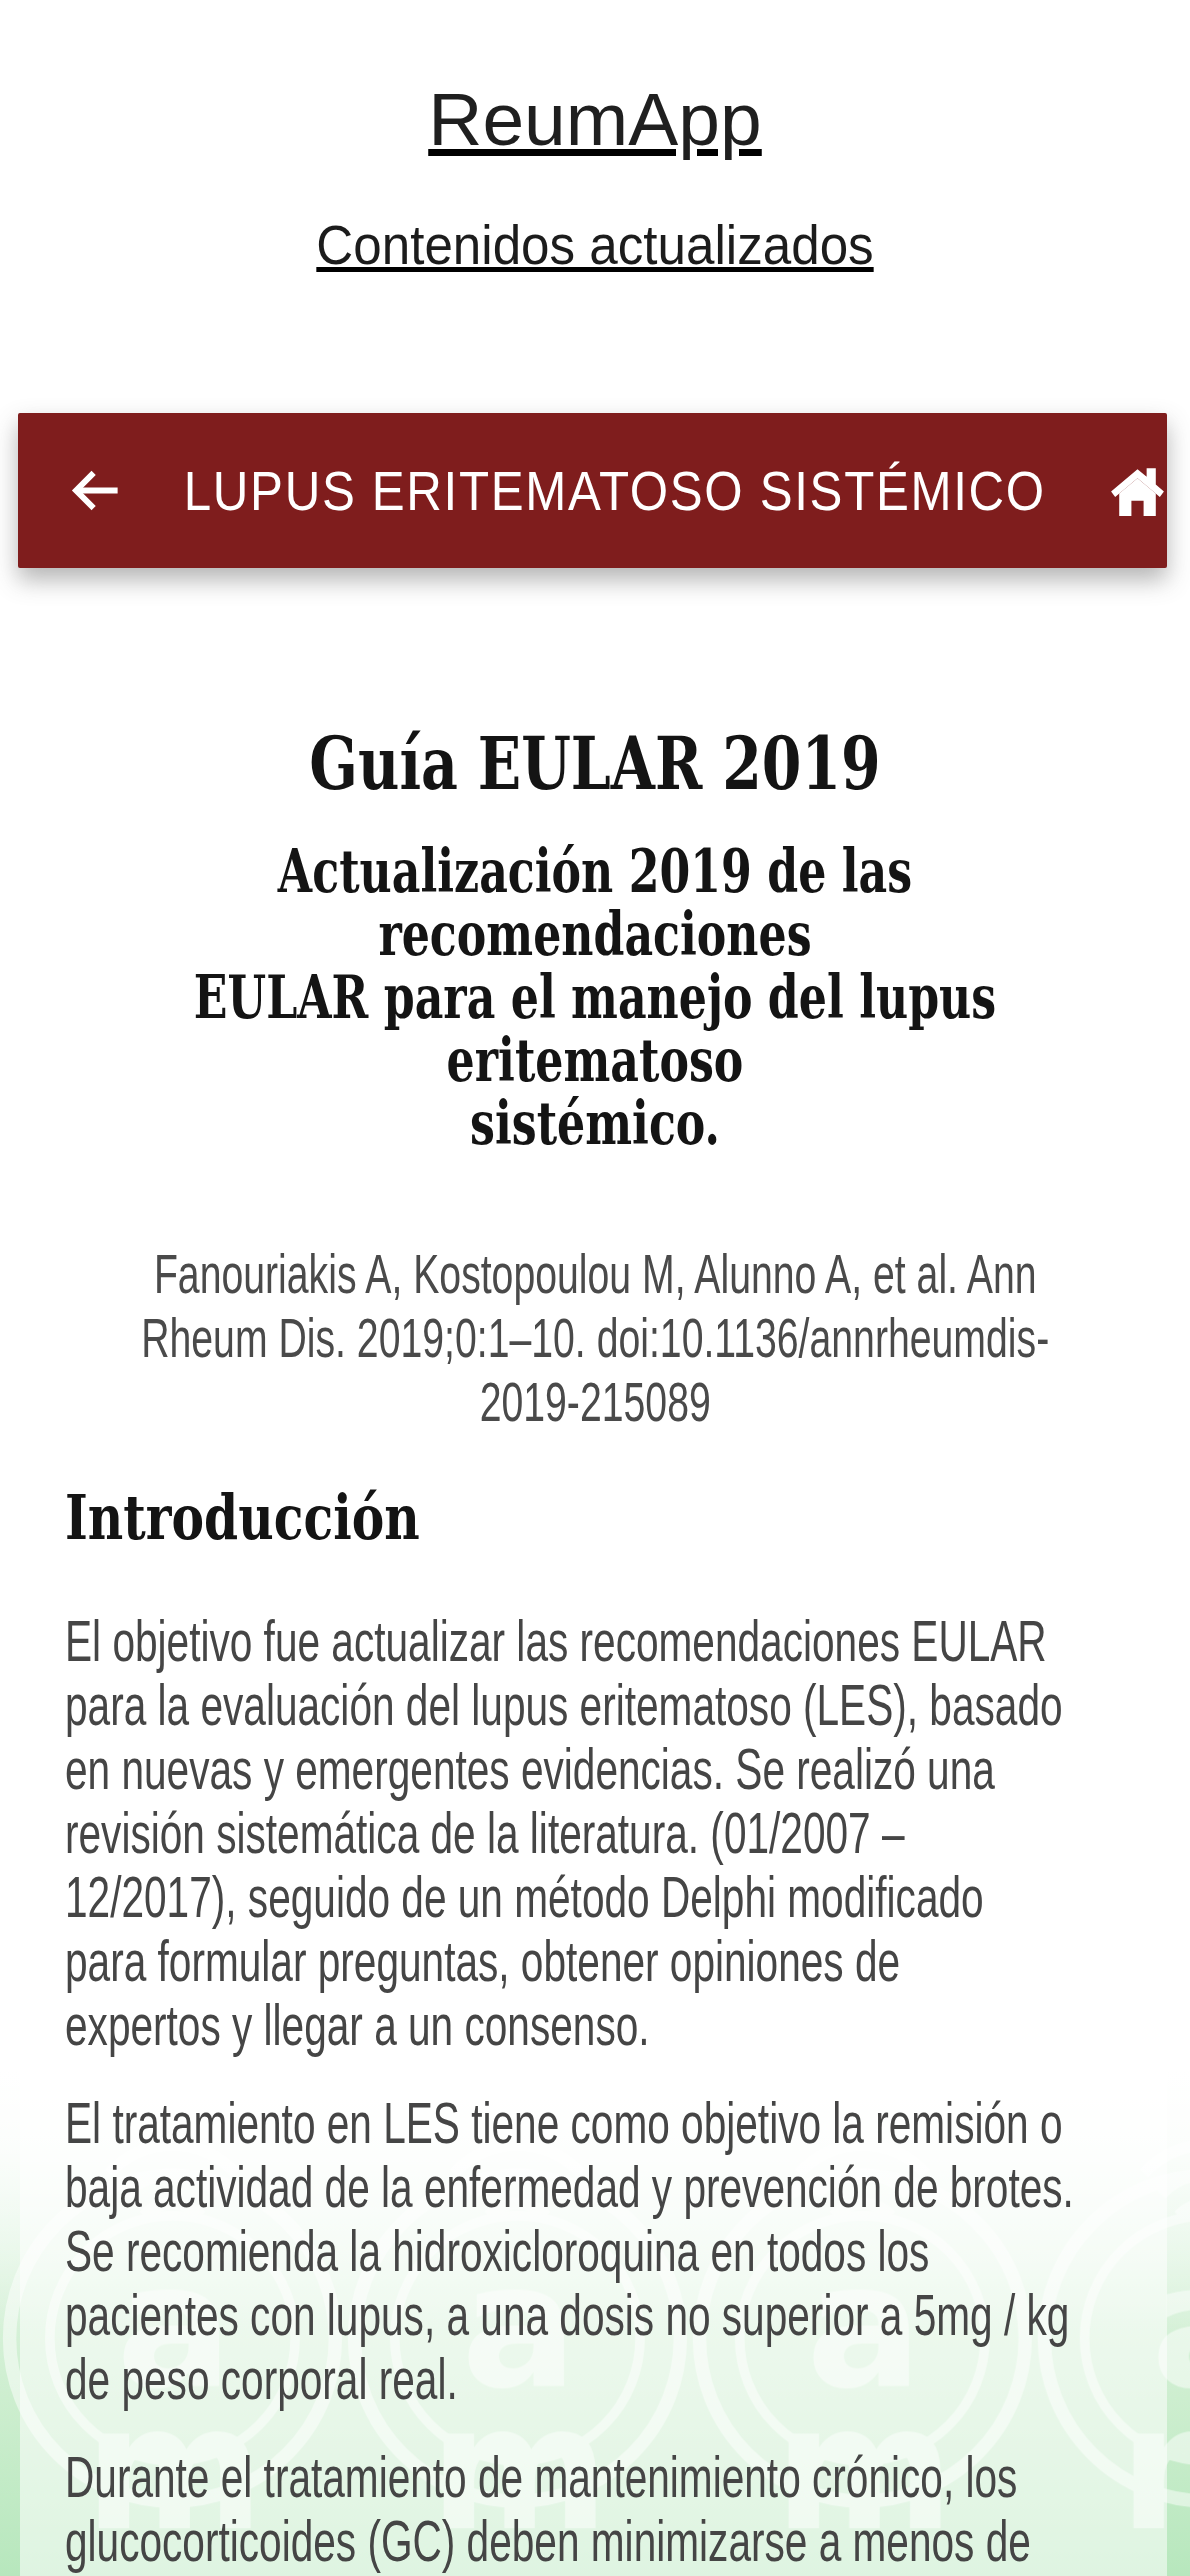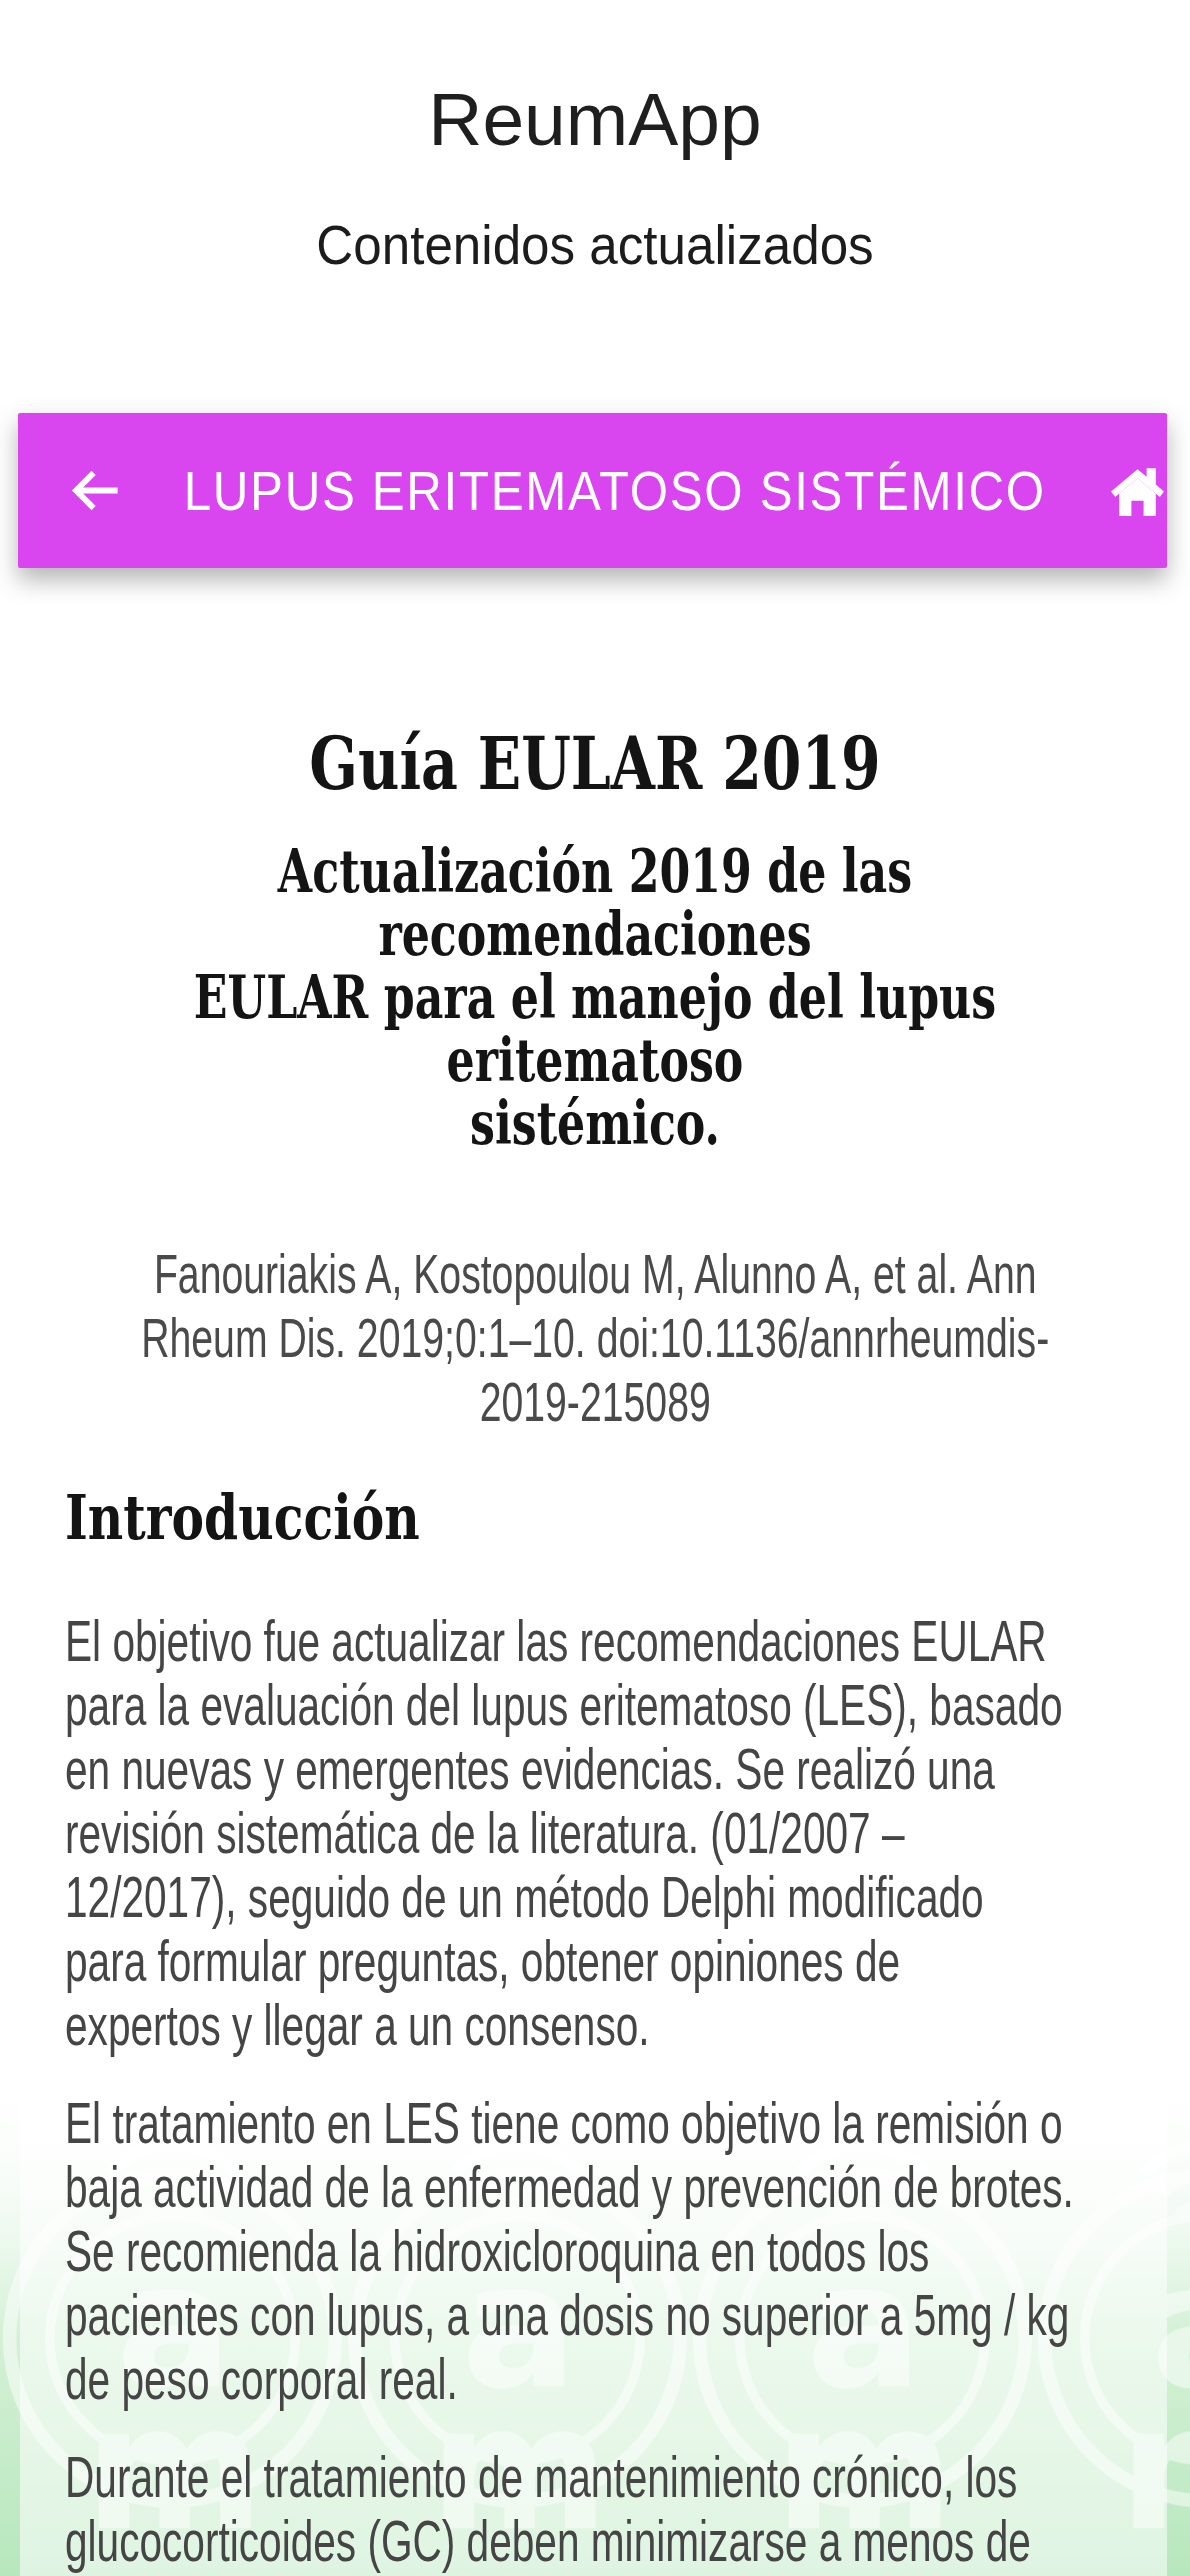--- a/index.html
+++ b/index.html
@@ -23,35 +23,35 @@
     position: absolute; inset: 0;
     background: linear-gradient(180deg, #ffffff 0%, rgba(255,255,255,0.8) 16%, rgba(255,255,255,0) 52%);
   }
   
   .content-card {
     position: absolute; top: 575px; bottom: 0; left: 20px; width: 1147px;
     background: rgba(255,255,255,0.55);
   }
 
   
-  .app-header { position: absolute; top: 0; left: 0; width: 100%; text-align: center; }
+  .app-header { position: absolute; top: 0; left: 0; width: 100%; text-align: center; text-decoration: underline; }
   .app-title {
     margin-top: 81px;
     font-size: 75px; line-height: 77px; color: #1f1f1f; letter-spacing: 0;
   }
   .app-subtitle {
     margin-top: 58px;
     font-size: 55px; line-height: 58px; color: #1c1c1c;
     transform: scaleX(0.93); transform-origin: 50% 0;
   }
 
   
   .navbar {
     position: absolute; top: 413px; left: 18px; width: 1149px; height: 155px;
-    background: #d946ef;
+    background: #7f1d1d;
     border-radius: 1.9px;
     box-shadow: 0 11.5px 23px rgba(90, 90, 90, 0.45);
     display: flex; align-items: center;
     padding: 0 48px;
     z-index: 5;
   }
   .nav-icon-btn {
     background: none; border: none; padding: 0; cursor: pointer;
     display: flex; align-items: center; justify-content: center;
   }

